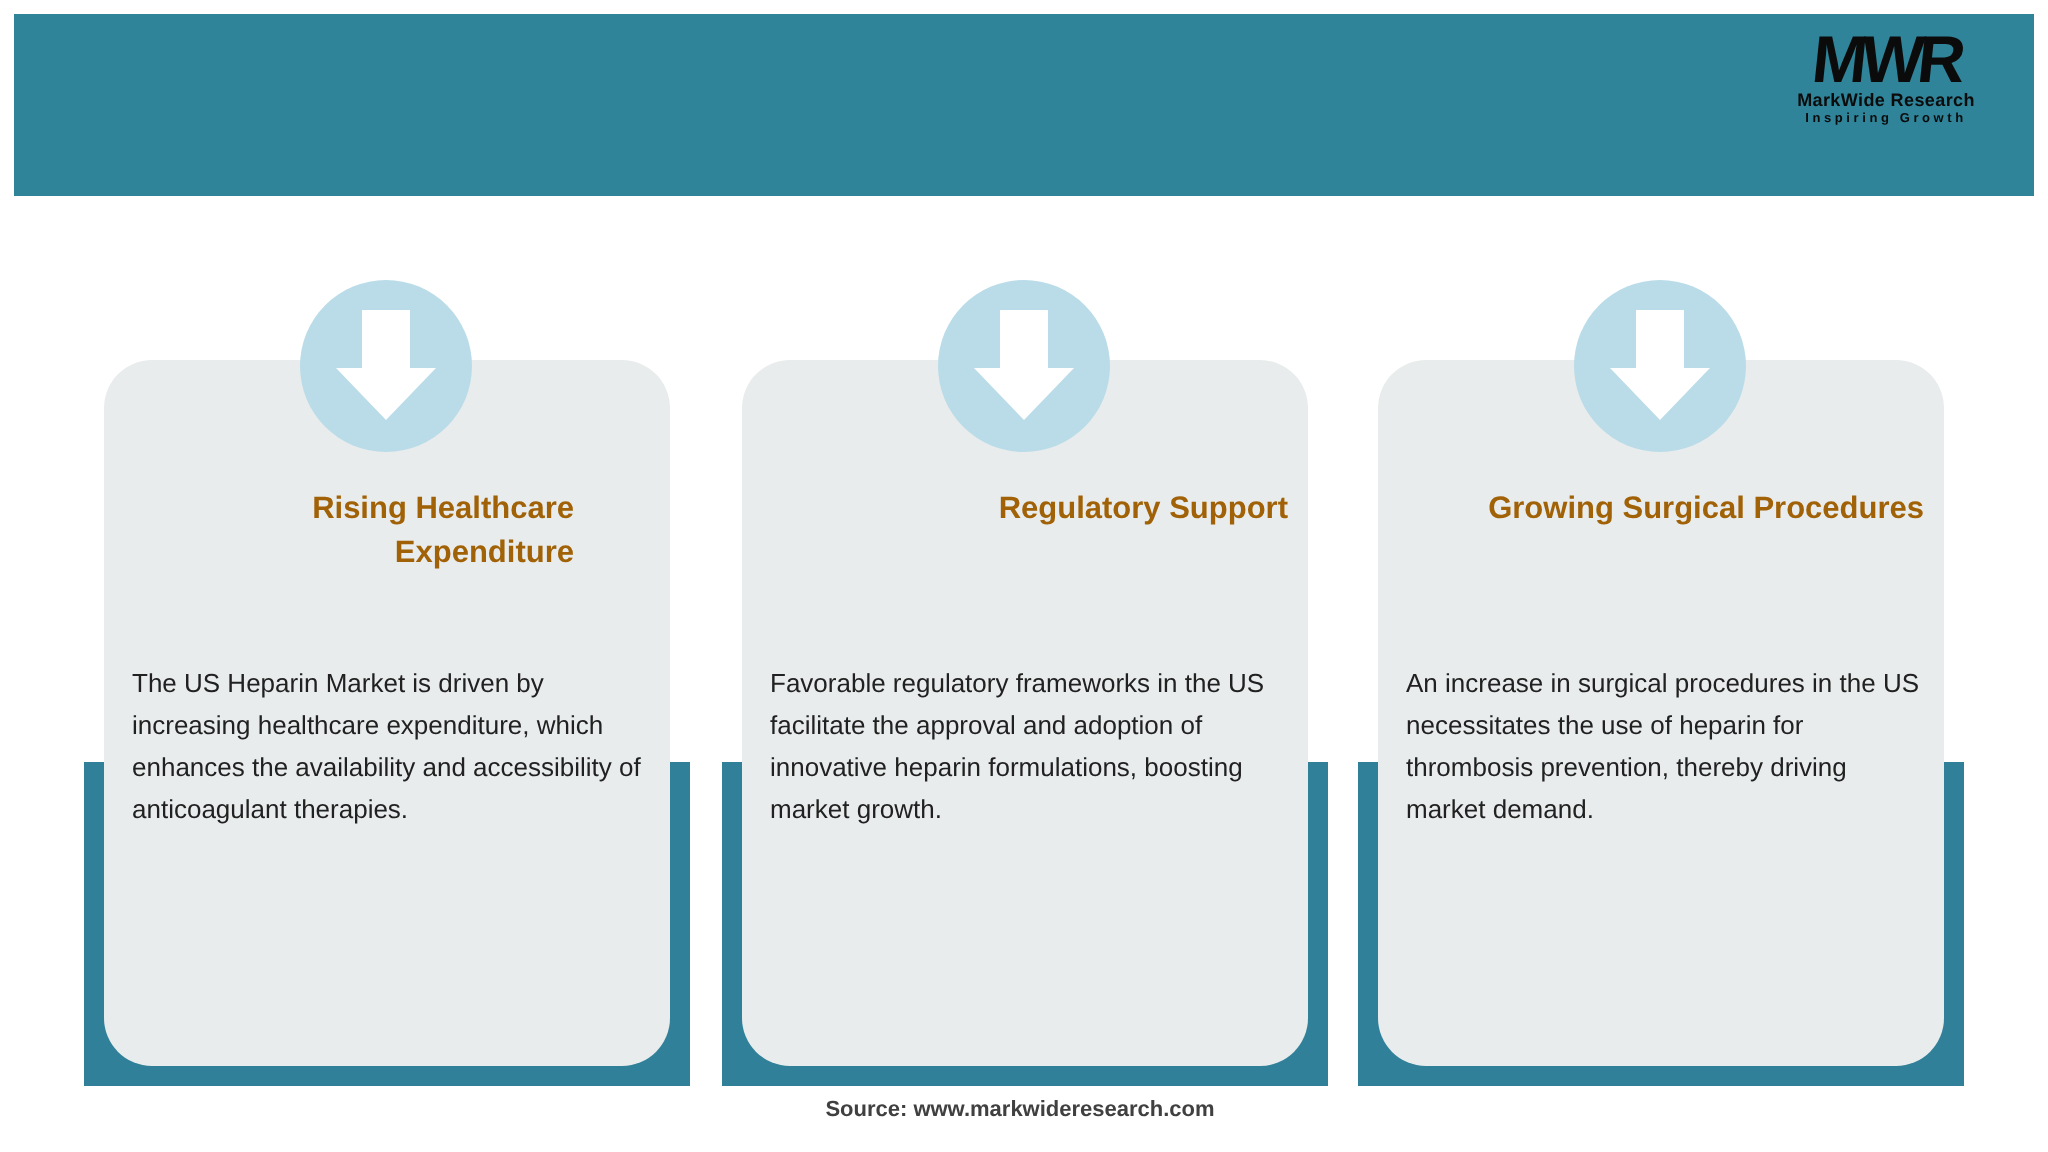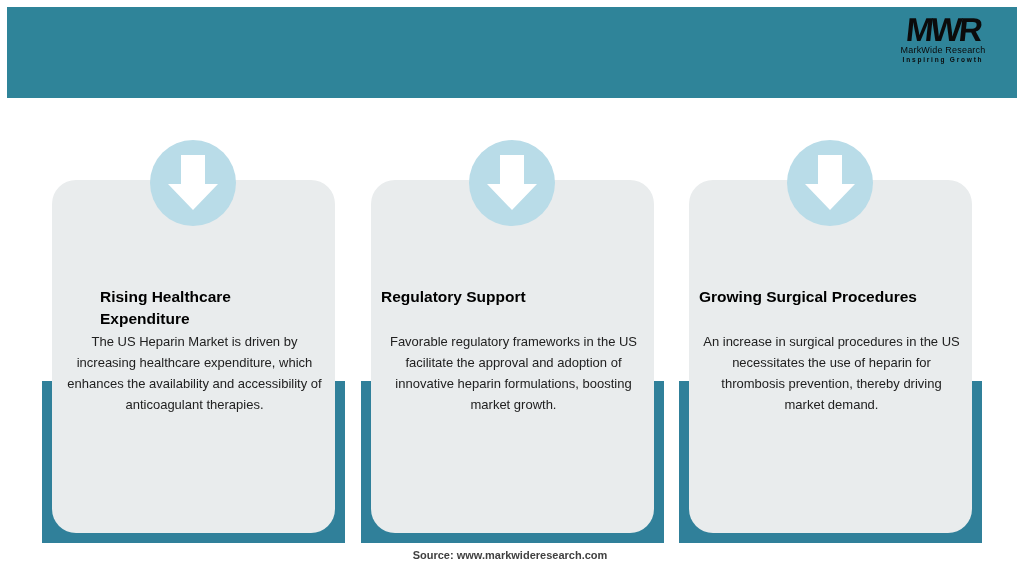--- a/index.html
+++ b/index.html
@@ -16,42 +16,42 @@
     position:absolute;left:31px;top:22px;
     font-size:21px;font-weight:bold;color:#ffffff;letter-spacing:.2px;
   }
   .logo{
     position:absolute;right:14px;top:8px;width:120px;text-align:center;color:#0b0b0b;
   }
   .logo-acronym{
     font-size:33px;font-weight:800;letter-spacing:-3px;line-height:30px;
     transform:skewX(-6deg);
   }
-  .logo-name{font-size:9px;font-weight:normal;line-height:10px;letter-spacing:.2px;}
+  .logo-name{font-size:9px;font-weight:bold;line-height:10px;letter-spacing:.2px;}
   .logo-tagline{font-size:6.5px;font-weight:bold;letter-spacing:1.8px;line-height:9px;}
   
   .unit{position:absolute;top:140px;width:303px;height:403px;}
   .unit-1{left:42px;}
   .unit-2{left:361px;}
   .unit-3{left:679px;}
   .backdrop{
     position:absolute;left:0;top:241px;width:303px;height:162px;background:#30809a;
   }
   .card{
     position:absolute;left:10px;top:40px;width:283px;height:353px;
     background:#e9eced;border-radius:24px;
   }
   .card-title{
     position:absolute;top:64px;left:10px;right:10px;
-    text-align:left;font-size:15.5px;font-weight:bold;color:#000000;line-height:22px;margin-top:42px;
+    text-align:right;font-size:15.5px;font-weight:bold;color:#a16207;line-height:22px;
   }
   .unit-1 .card-title{left:48px;right:48px;}
   .card-desc{
     position:absolute;top:151px;left:14px;right:12px;
-    font-size:13px;color:#212121;line-height:21px;text-align:center;
+    font-size:13px;color:#212121;line-height:21px;text-align:left;
   }
   .circle-icon{position:absolute;left:108px;top:0;width:86px;height:86px;}
   
   .source-line{
     position:absolute;left:310px;top:549px;width:400px;text-align:center;
     font-size:11px;font-weight:bold;color:#404040;
   }
   .disclaimer{
     position:absolute;right:8px;top:556px;width:320px;text-align:right;
     font-size:9.5px;color:#0a0a0a;

